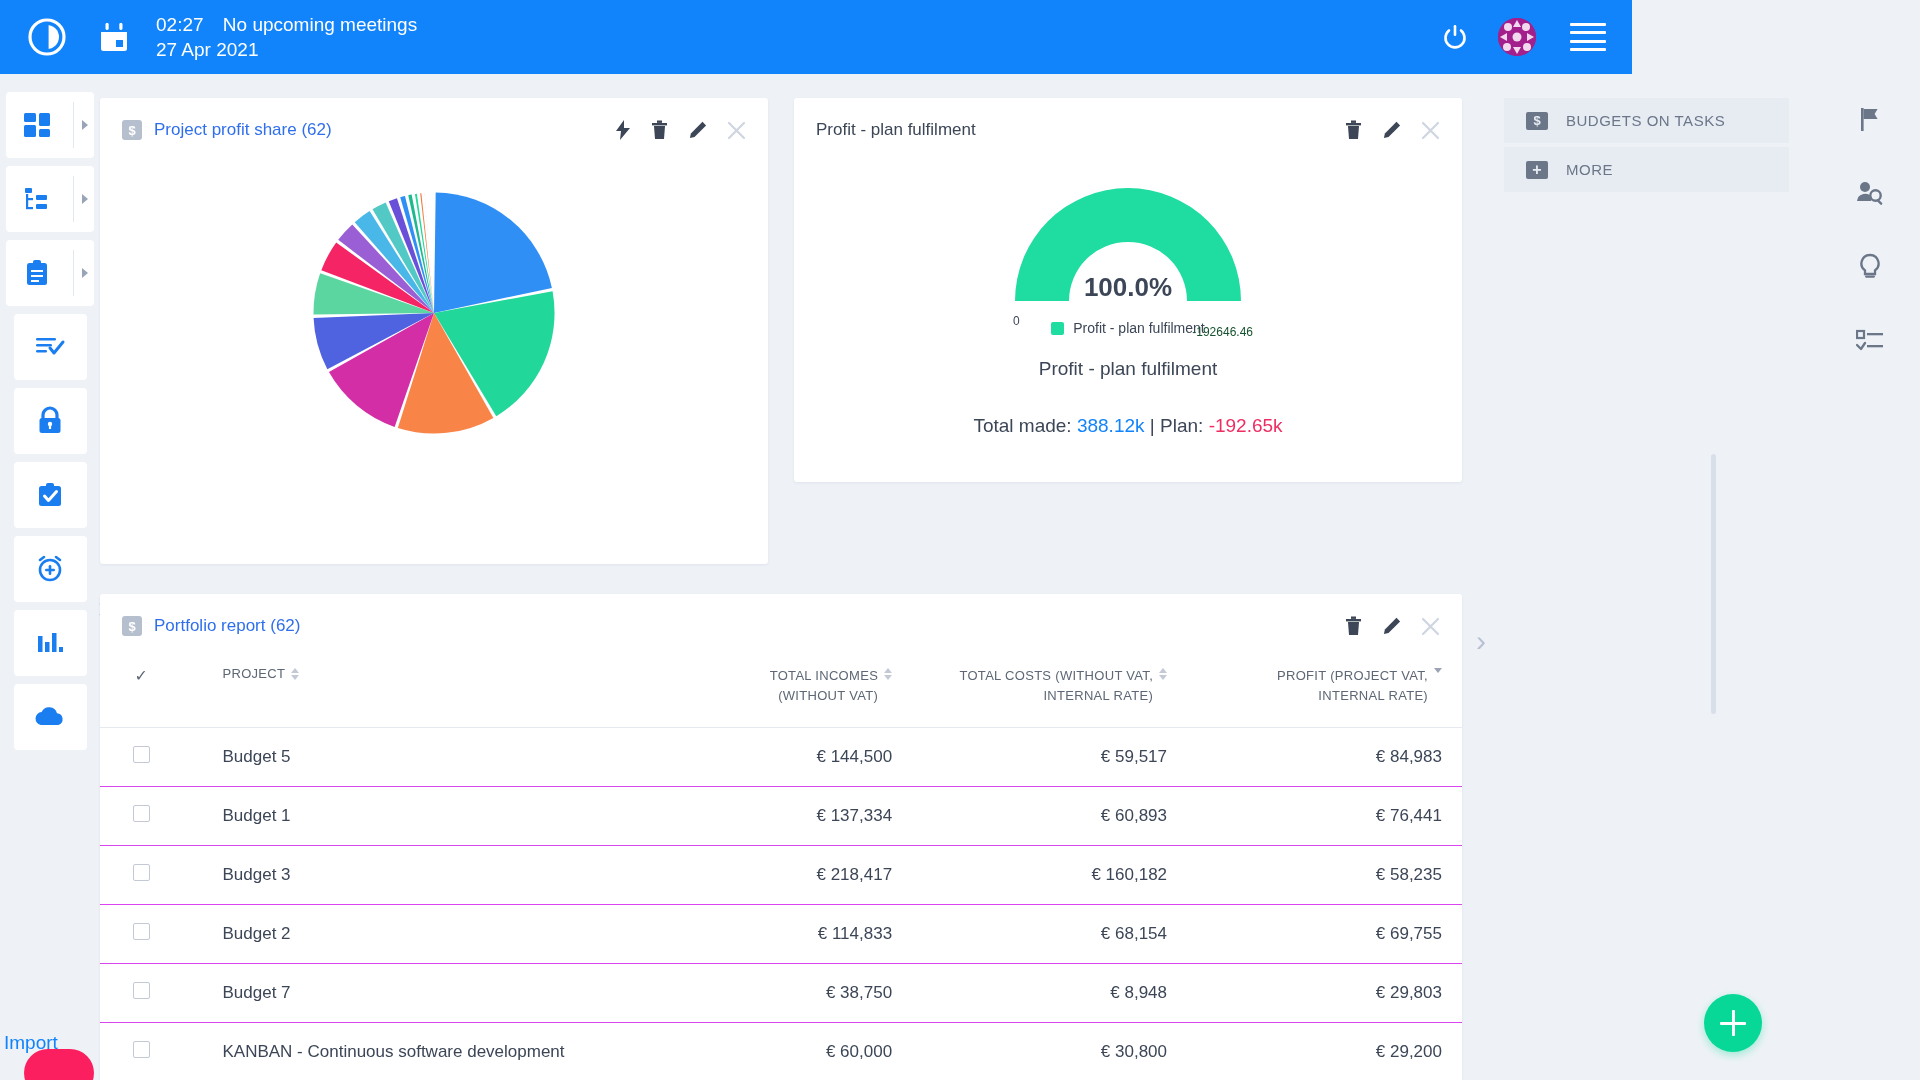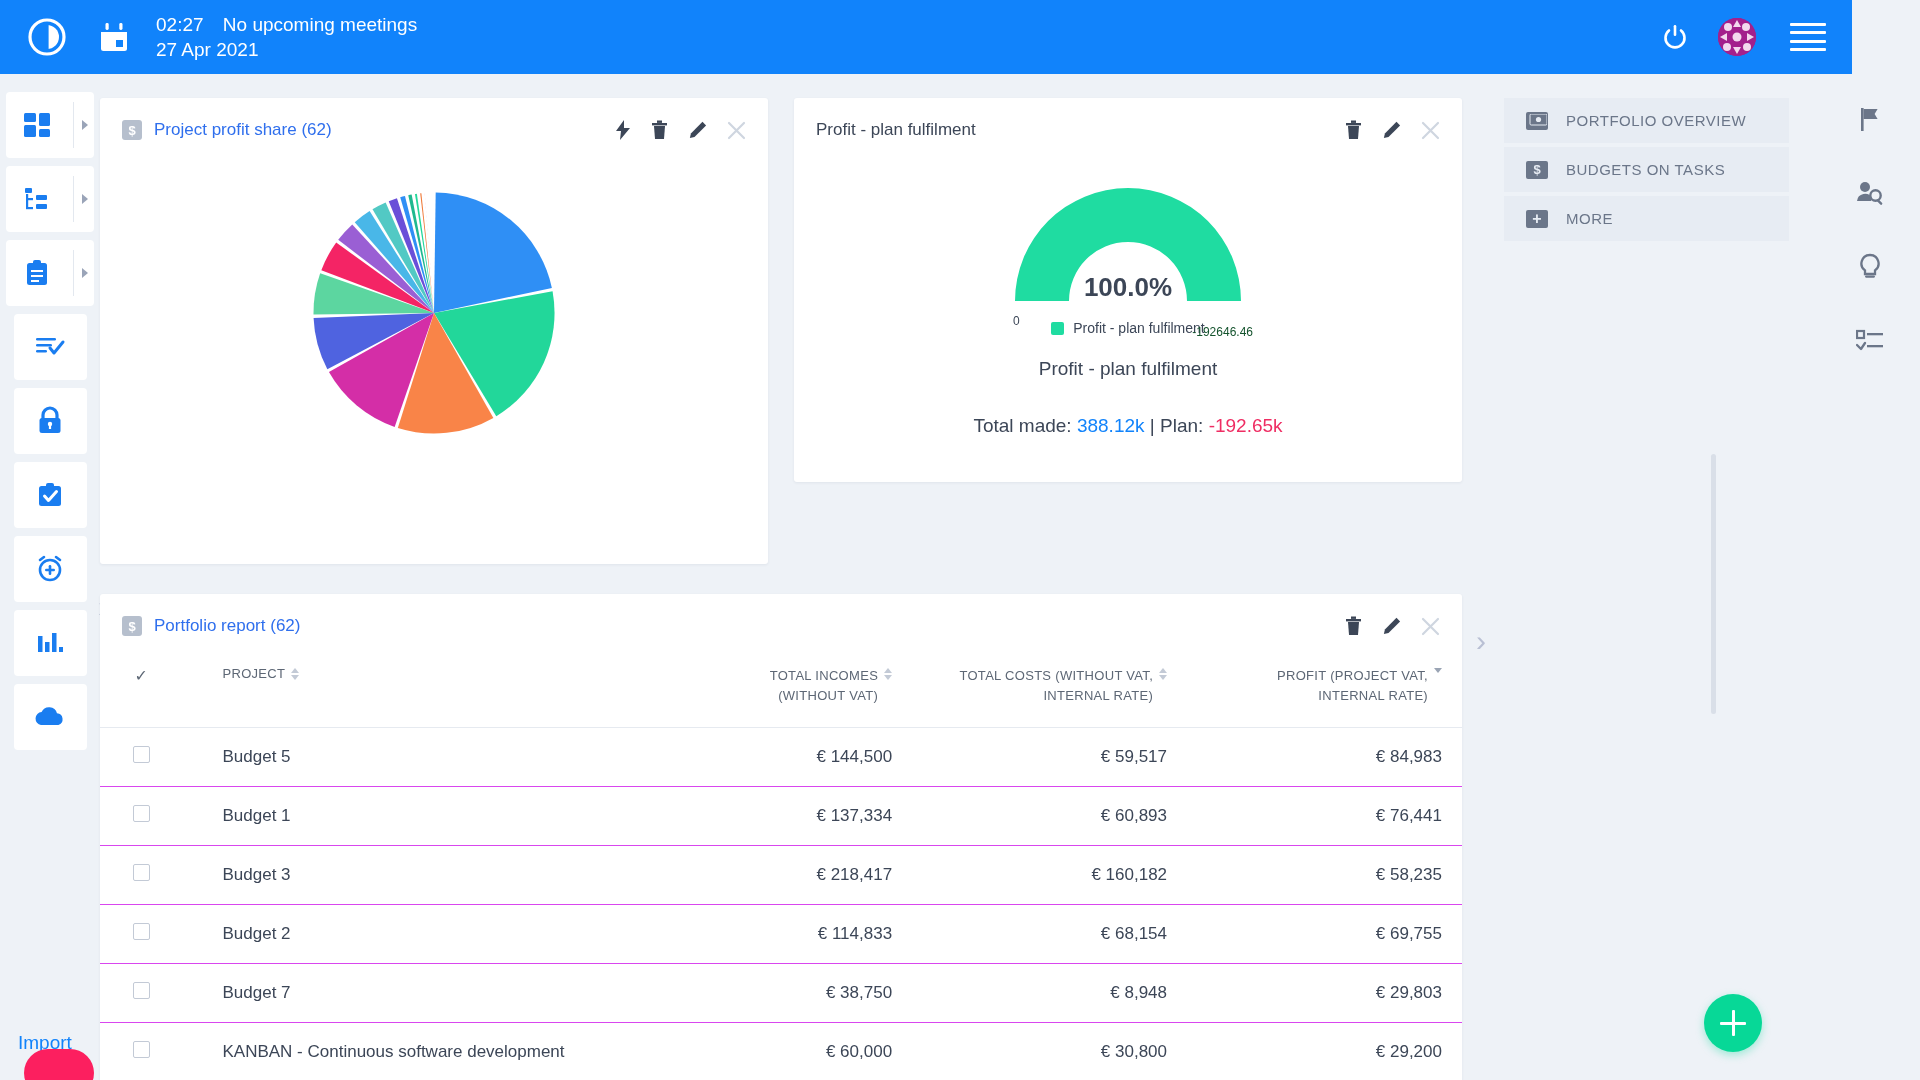--- a/index.html
+++ b/index.html
@@ -7,21 +7,21 @@
     width: 1920px; height: 1080px;
     overflow: hidden;
     background: #eef2f7;
     font-family: "Liberation Sans", sans-serif;
     -webkit-font-smoothing: antialiased;
   }
 
   
   .topbar {
     position: absolute; top: 0; left: 0;
-    width: 1852px; height: 74px;
+    width: 1632px; height: 74px;
     background: #1183fb;
     display: flex; align-items: center;
   }
   .logo-btn { margin-left: 24px; width: 46px; height: 46px; display: flex; align-items: center; justify-content: center; cursor: pointer; }
   .cal-btn { margin-left: 28px; width: 32px; height: 34px; display: flex; align-items: center; justify-content: center; cursor: pointer; }
   .meeting-block { margin-left: 26px; color: #fff; line-height: 1.32; }
   .meeting-row1 { font-size: 19px; white-space: nowrap; }
   .meeting-row1 .mtime { font-weight: 400; }
   .meeting-row1 .mtext { margin-left: 14px; }
   .meeting-row2 { font-size: 19px; }
@@ -71,21 +71,21 @@
     border-left: 6px solid #9aa4b8;
     border-top: 5px solid transparent;
     border-bottom: 5px solid transparent;
   }
   .rail-chevron {
     position: absolute; left: 98px; top: 516px;
     font-size: 30px; color: #b9c0d4; cursor: pointer;
     font-family: "Liberation Sans", sans-serif;
   }
   .import-label {
-    position: absolute; left: 18px; top: 958px;
+    position: absolute; left: 4px; top: 958px;
     color: #1183fb; font-size: 19px;
   }
   .import-pill {
     position: absolute; left: 24px; top: 975px;
     width: 70px; height: 48px; border-radius: 26px;
     background: #fc1f5f; cursor: pointer;
   }
 
   
   .main { position: absolute; top: 74px; left: 100px; width: 1720px; height: 1006px; }
@@ -463,30 +463,20 @@
         <span>Total made:</span>
         <span class="made">388.12k</span>
         <span>|</span>
         <span>Plan:</span>
         <span class="plan">-192.65k</span>
       </div>
     </div>
   </div>
 
   <div class="dock">
-    <div class="dock-item">
-      <span class="dock-ico">
-        <svg width="20" height="14" viewBox="0 0 20 14">
-          <rect x="0" y="2" width="17" height="11" rx="1.2" fill="#6b7689"></rect>
-          <rect x="3" y="0" width="17" height="11" rx="1.2" fill="#6b7689" stroke="#e7ecf3" stroke-width="1"></rect>
-          <circle cx="11.5" cy="5.5" r="2.6" fill="#e7ecf3"></circle>
-        </svg>
-      </span>
-      <span class="dock-label">PORTFOLIO OVERVIEW</span>
-    </div>
     <div class="dock-item">
       <span class="dock-ico" style="font-size:13px">$</span>
       <span class="dock-label">BUDGETS ON TASKS</span>
     </div>
     <div class="dock-item">
       <span class="dock-ico" style="font-size:16px">+</span>
       <span class="dock-label">MORE</span>
     </div>
   </div>
   <div class="dock-chevron">›</div>

